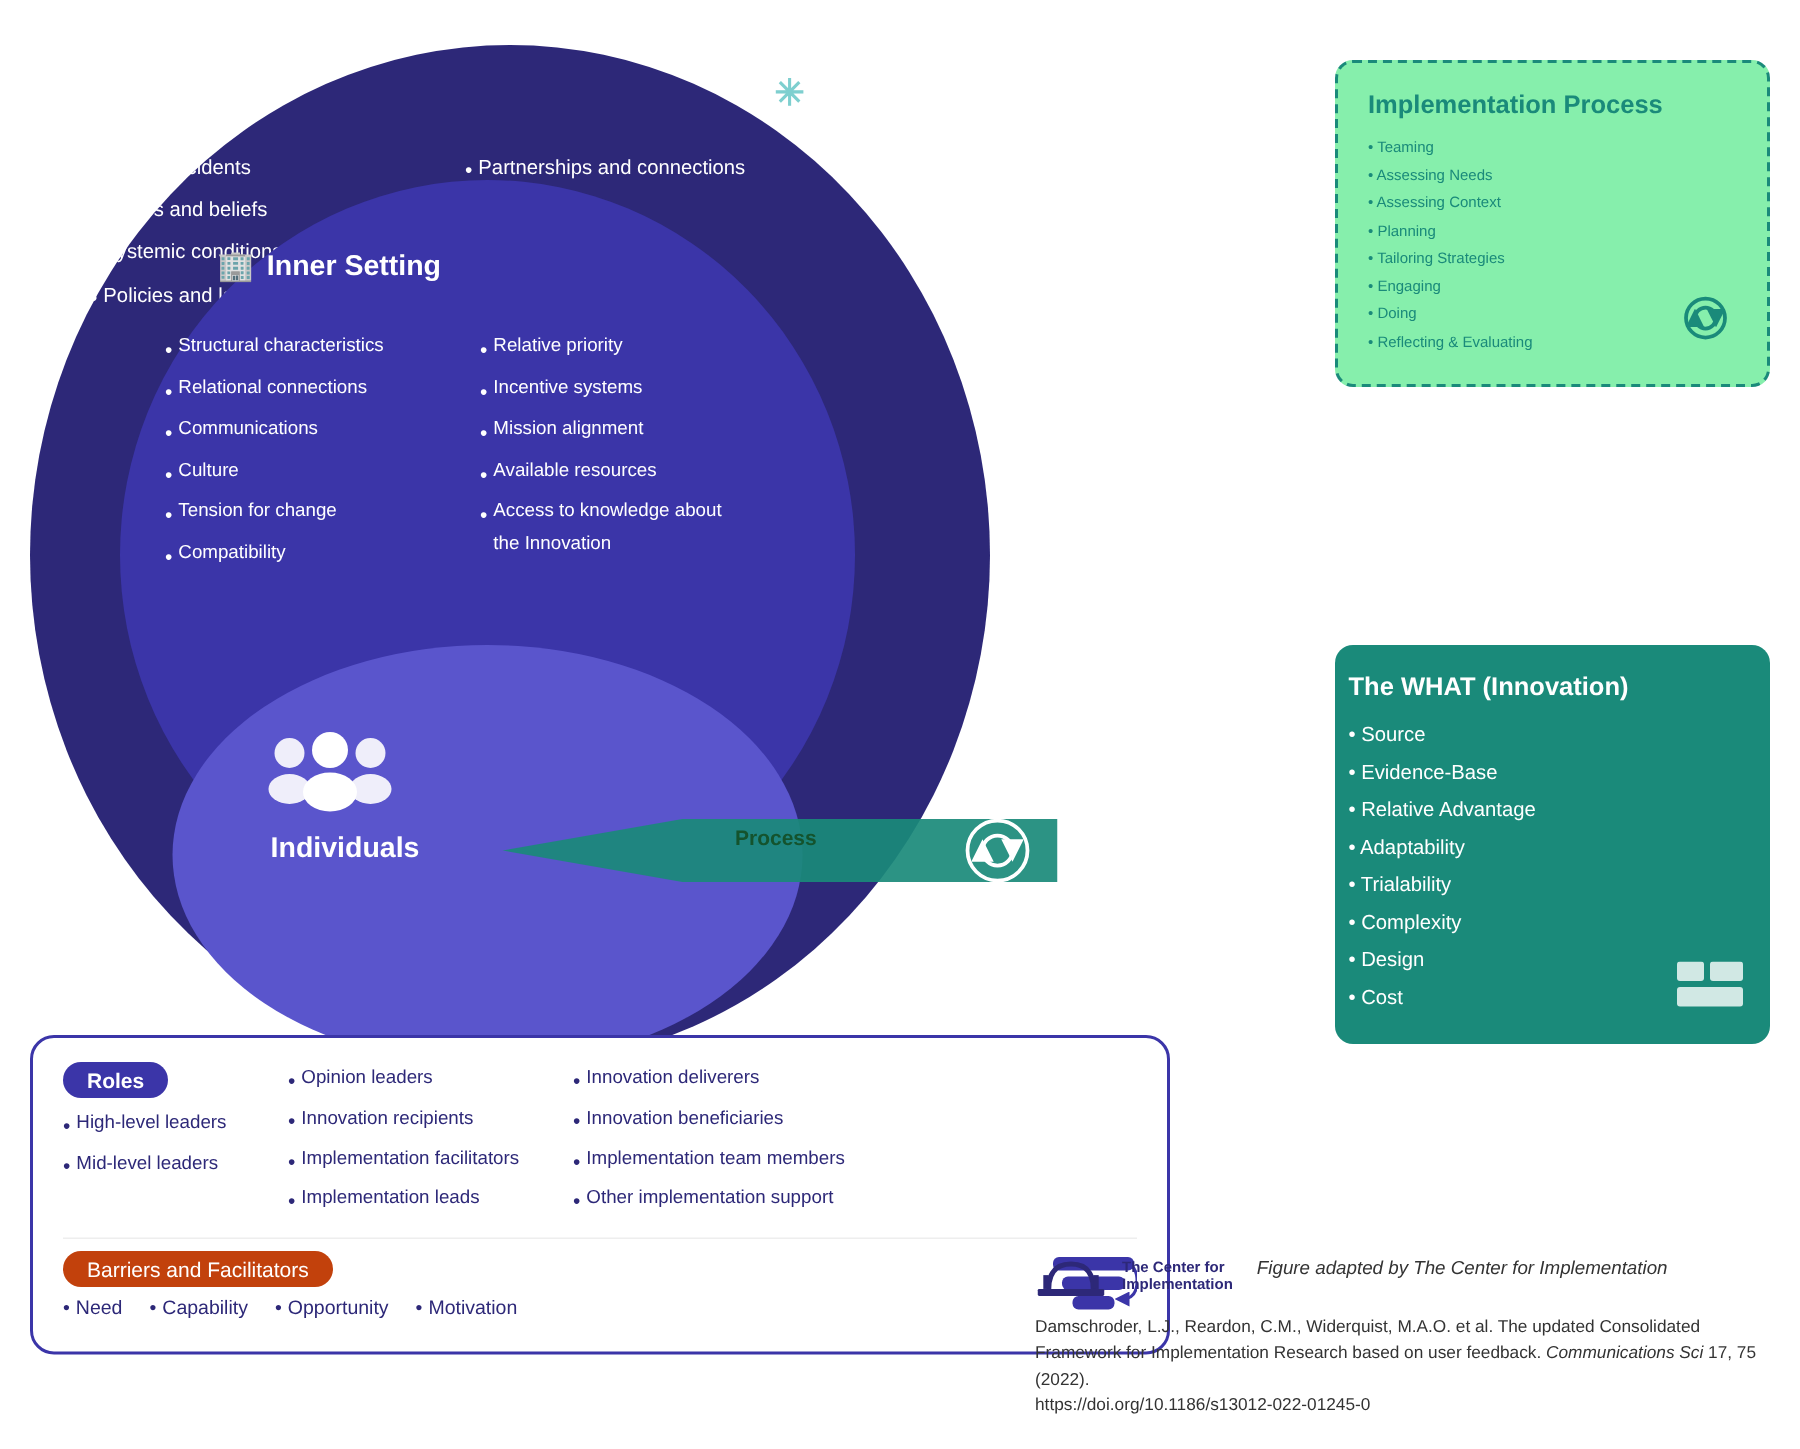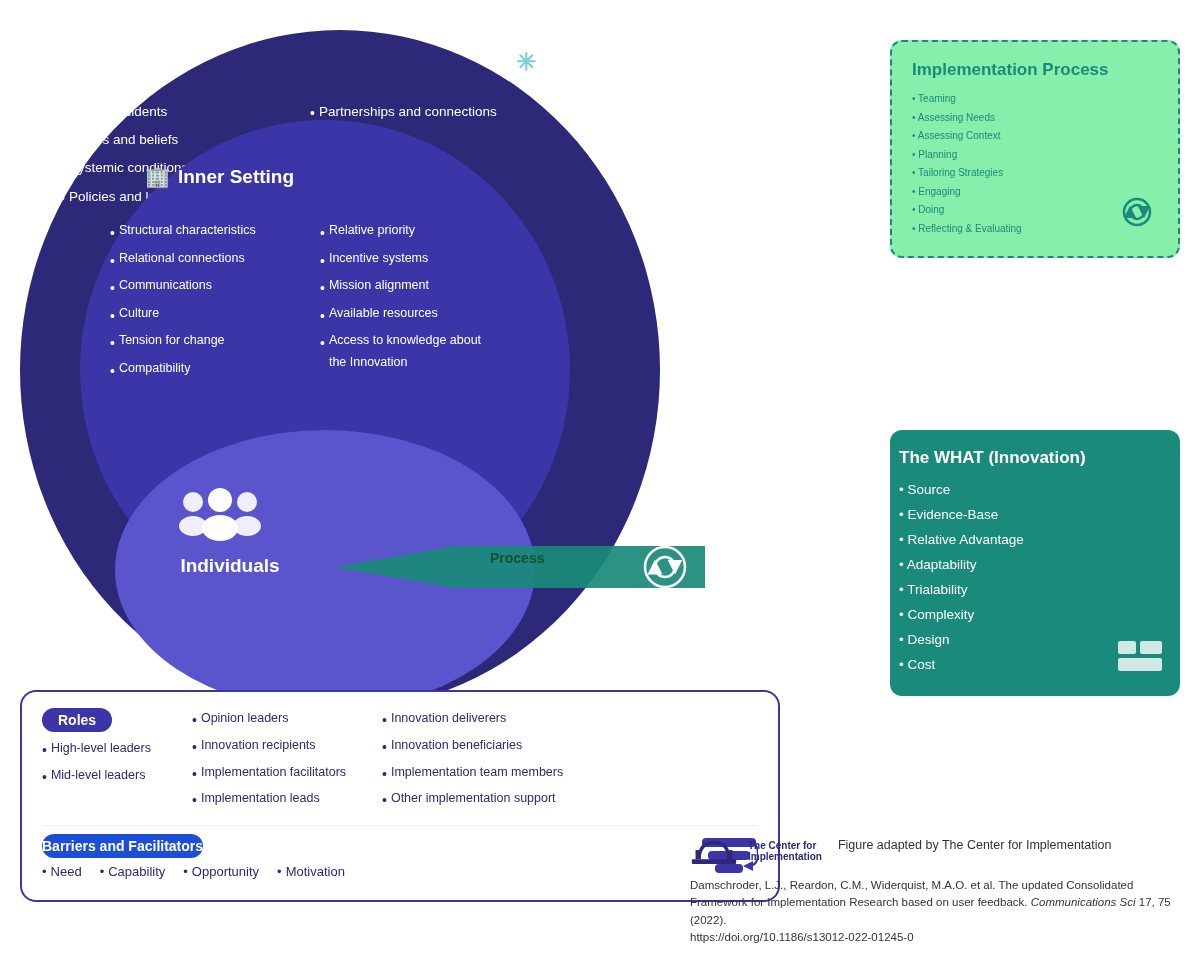--- a/index.html
+++ b/index.html
@@ -184,26 +184,26 @@
       line-height: 1.7;
     }
 
     .barriers-section {
       margin-top: 10px;
       border-top: 1px solid #eee;
       padding-top: 8px;
     }
 
     .barriers-badge {
-      background: #1d4ed8;
+      background: #c2410c;
       color: #fff;
       border-radius: 20px;
-      padding: 4px 0;
+      padding: 4px 16px;
       font-size: 14px;
-      font-weight: 700;
+      font-weight: 400;
       display: inline-block;
       margin-bottom: 6px;
     }
 
     .barriers-items {
       font-size: 13px;
       color: #2d2878;
       display: flex;
       gap: 18px;
       flex-wrap: wrap;
@@ -624,21 +624,21 @@
       <svg class="logo-icon" width="52" height="38" viewBox="0 0 52 38">
         <rect x="2" y="28" width="48" height="5" rx="1" fill="#2d2878"></rect>
         <path d="M10,28 Q10,10 26,10 Q42,10 42,28" stroke="#2d2878" stroke-width="3.5" fill="none"></path>
         <rect x="6" y="18" width="4" height="10" fill="#2d2878"></rect>
         <rect x="42" y="18" width="4" height="10" fill="#2d2878"></rect>
       </svg>
       <div>
         <div style="font-size:10px;color:#2d2878;font-weight:600;">The Center for</div>
         <div style="font-size:10px;color:#2d2878;font-weight:600;">Implementation</div>
       </div>
-      <span class="figure-adapted" style="margin-left:6px;margin-bottom:12px;">Figure adapted by The Center for Implementation</span>
+      <span class="figure-adapted" style="margin-left:6px;margin-bottom:12px;font-style:italic;">Figure adapted by The Center for Implementation</span>
     </div>
     <div class="citation-text">
       <span>Damschroder, L.J., Reardon, C.M., Widerquist, M.A.O. et al. The updated Consolidated Framework for Implementation Research based on user feedback.</span>
       <span class="citation-italic">Communications Sci</span>
       <span>17, 75 (2022).</span>
       <br>
       <span>https://doi.org/10.1186/s13012-022-01245-0</span>
     </div>
   </div>
 

